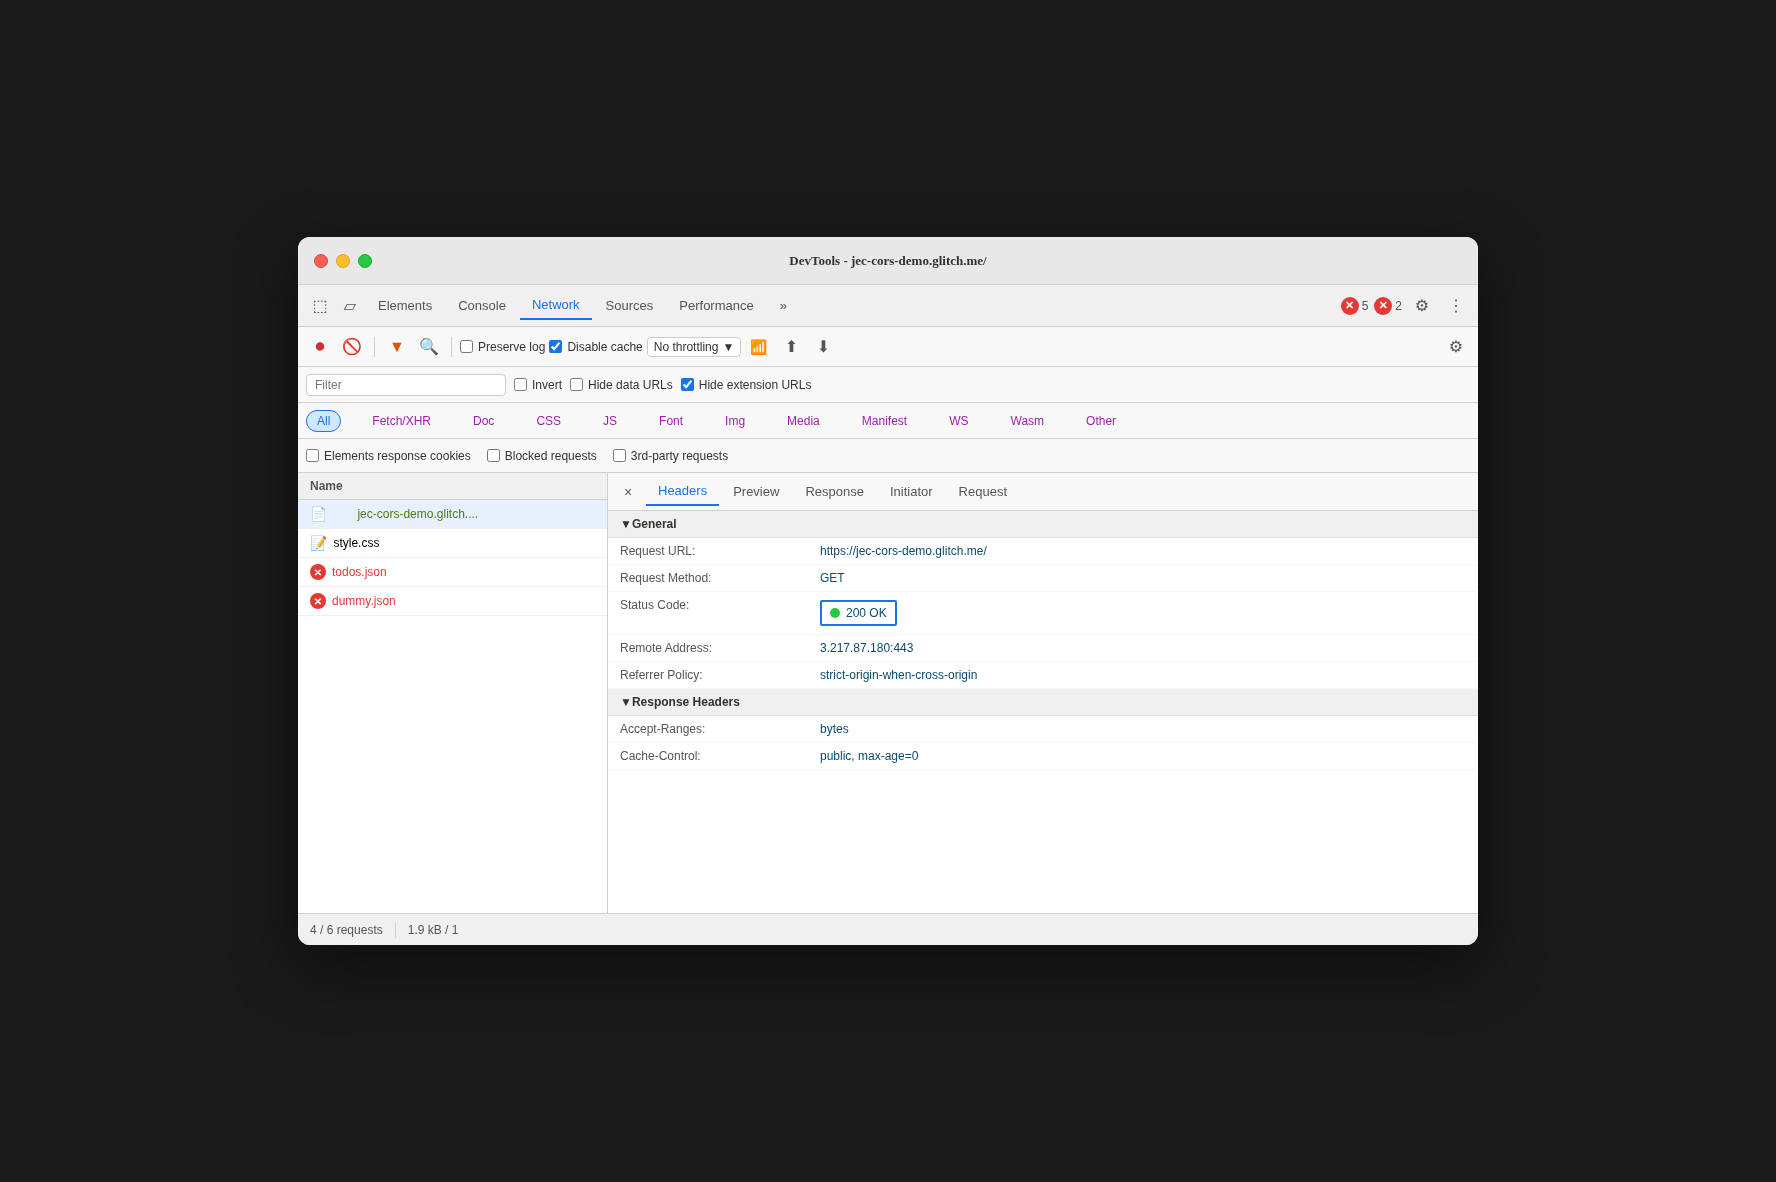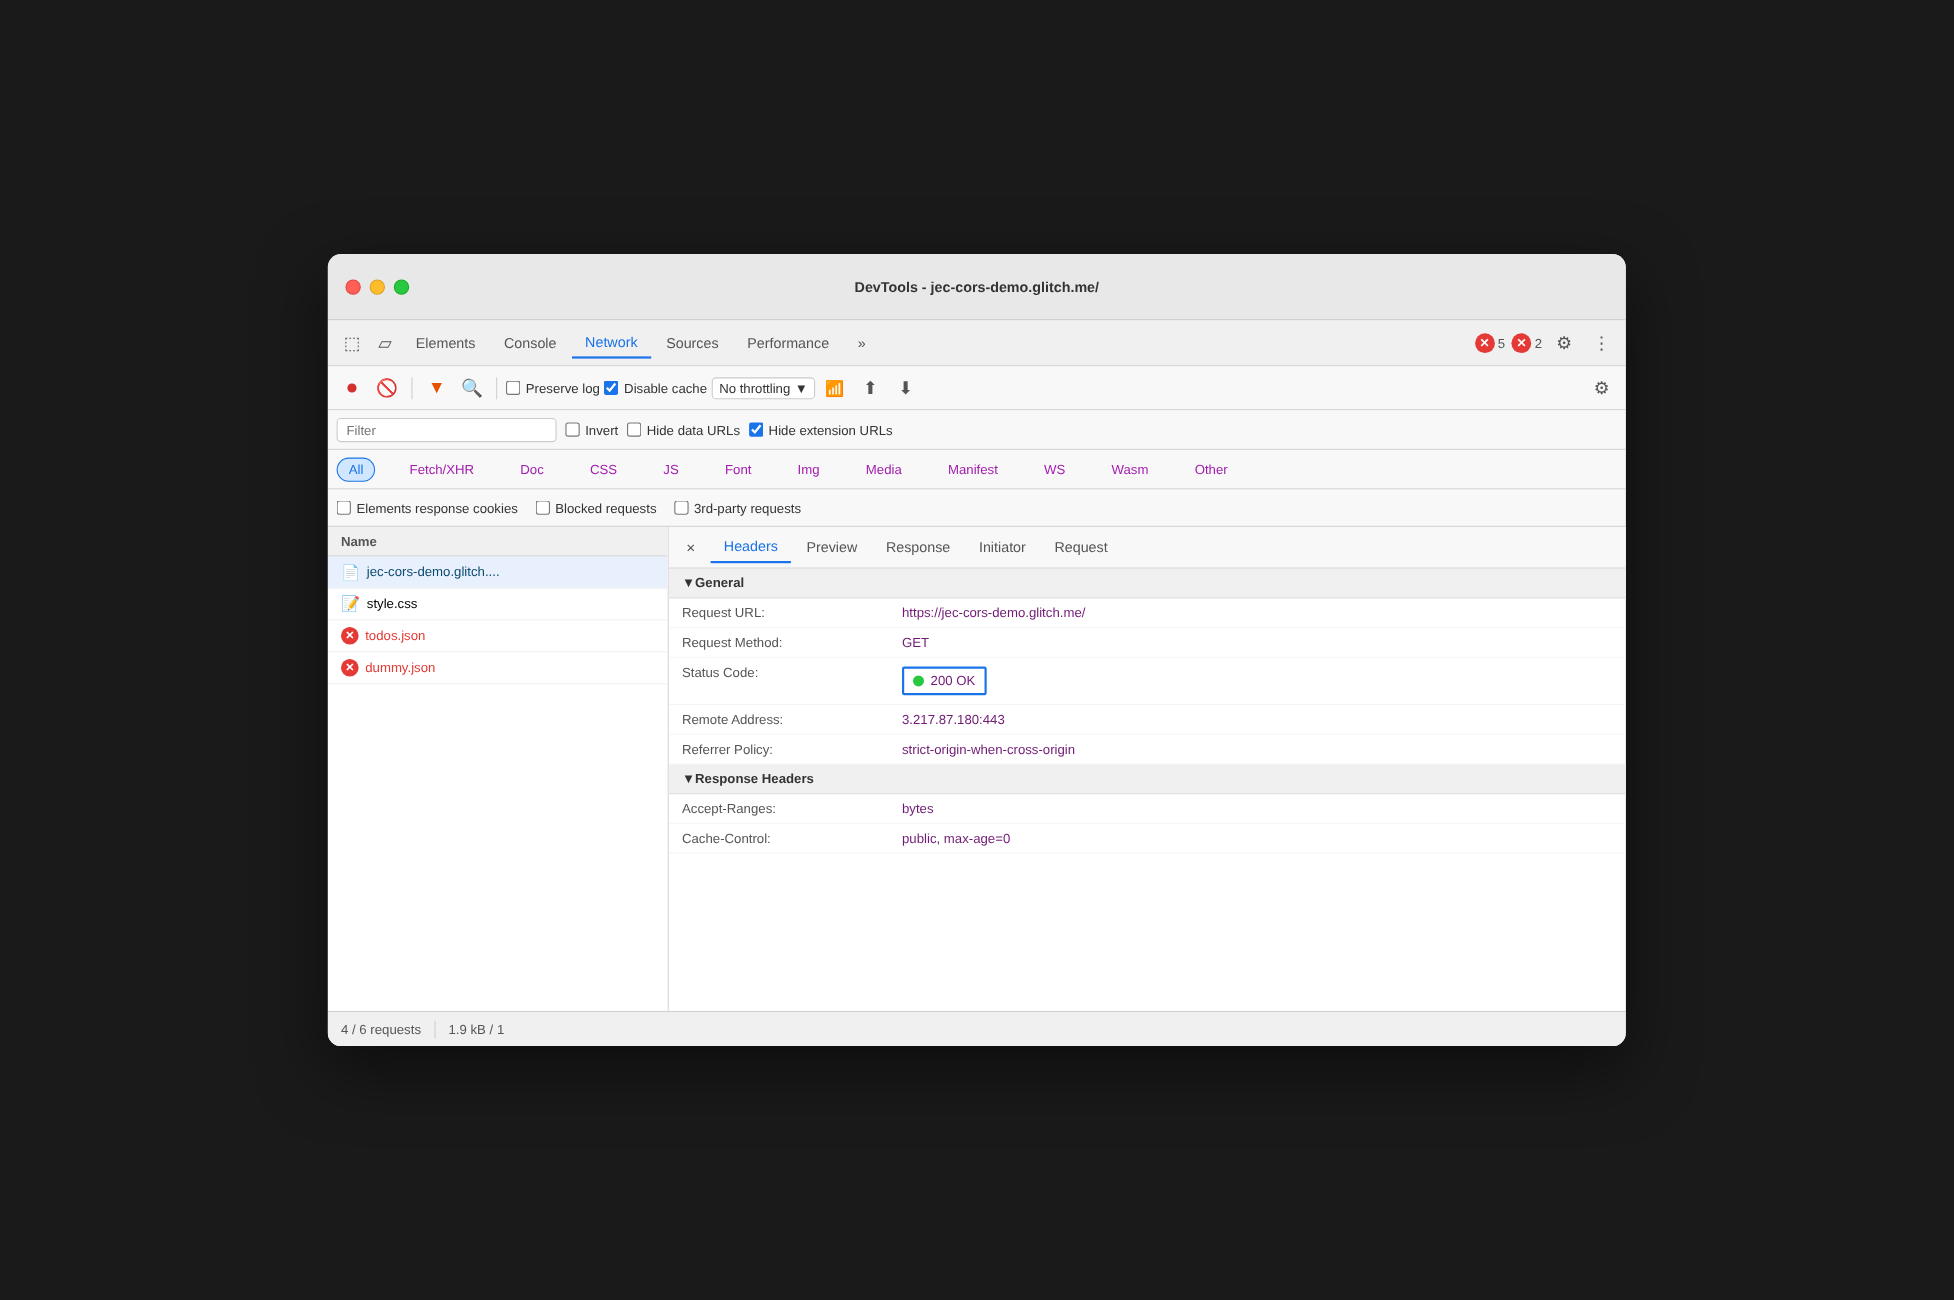--- a/index.html
+++ b/index.html
@@ -14,26 +14,27 @@
     .window {
       width: 1180px;
       background: #f0f0f0;
       border-radius: 12px;
       overflow: hidden;
       box-shadow: 0 20px 60px rgba(0,0,0,0.5);
     }
     
     .title-bar {
       background: #e8e8e8;
-      height: 60px;
+      height: 48px;
       display: flex;
       align-items: center;
       padding: 0 16px;
       border-bottom: 1px solid #d0d0d0;
       position: relative;
+      font-family: Liberation Serif, serif;
     }
     .traffic-lights {
       display: flex;
       gap: 8px;
       align-items: center;
     }
     .traffic-light {
       width: 14px;
       height: 14px;
       border-radius: 50%;
@@ -266,21 +267,21 @@
       background: #e53935;
       border-radius: 50%;
       display: flex;
       align-items: center;
       justify-content: center;
       color: white;
       font-size: 10px;
       font-weight: bold;
       flex-shrink: 0;
     }
-    .file-name-blue { color: #0c4a6e; }
+    .file-name-blue { color: #4d7c0f; margin-left: 24px; }
     .file-name-red { color: #e53935; }
     
     .details-panel {
       flex: 1;
       background: white;
       overflow-y: auto;
     }
     .details-tabs {
       display: flex;
       align-items: center;
@@ -326,21 +327,21 @@
       font-size: 12px;
       border-bottom: 1px solid #f5f5f5;
       align-items: flex-start;
     }
     .detail-key {
       width: 200px;
       color: #555;
       flex-shrink: 0;
     }
     .detail-value {
-      color: #701a75;
+      color: #0c4a6e;
       flex: 1;
     }
     .status-highlight {
       border: 2px solid #1a73e8;
       border-radius: 2px;
       padding: 4px 8px;
       margin: 2px 0;
       display: flex;
       align-items: center;
       gap: 6px;

